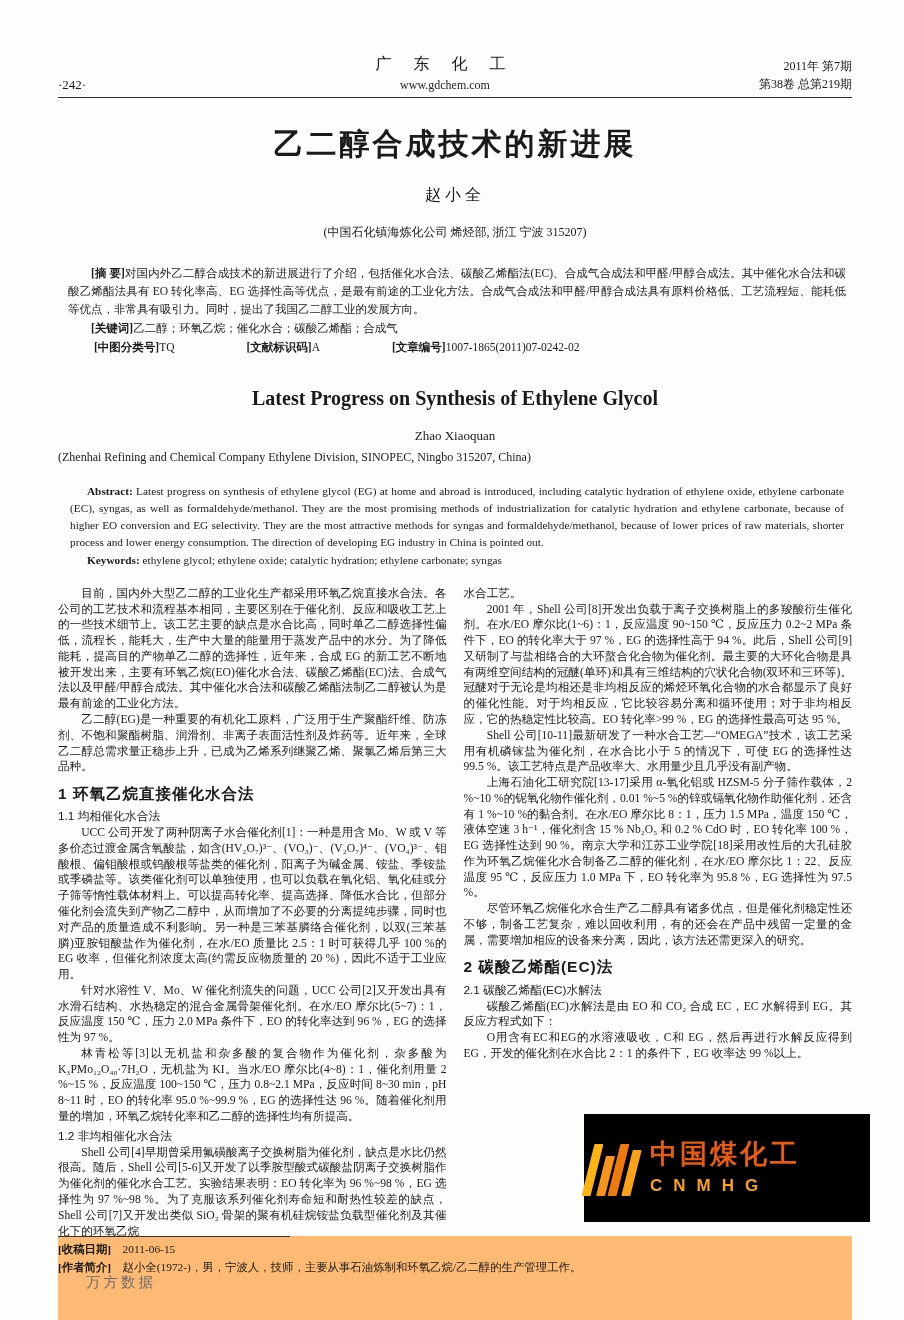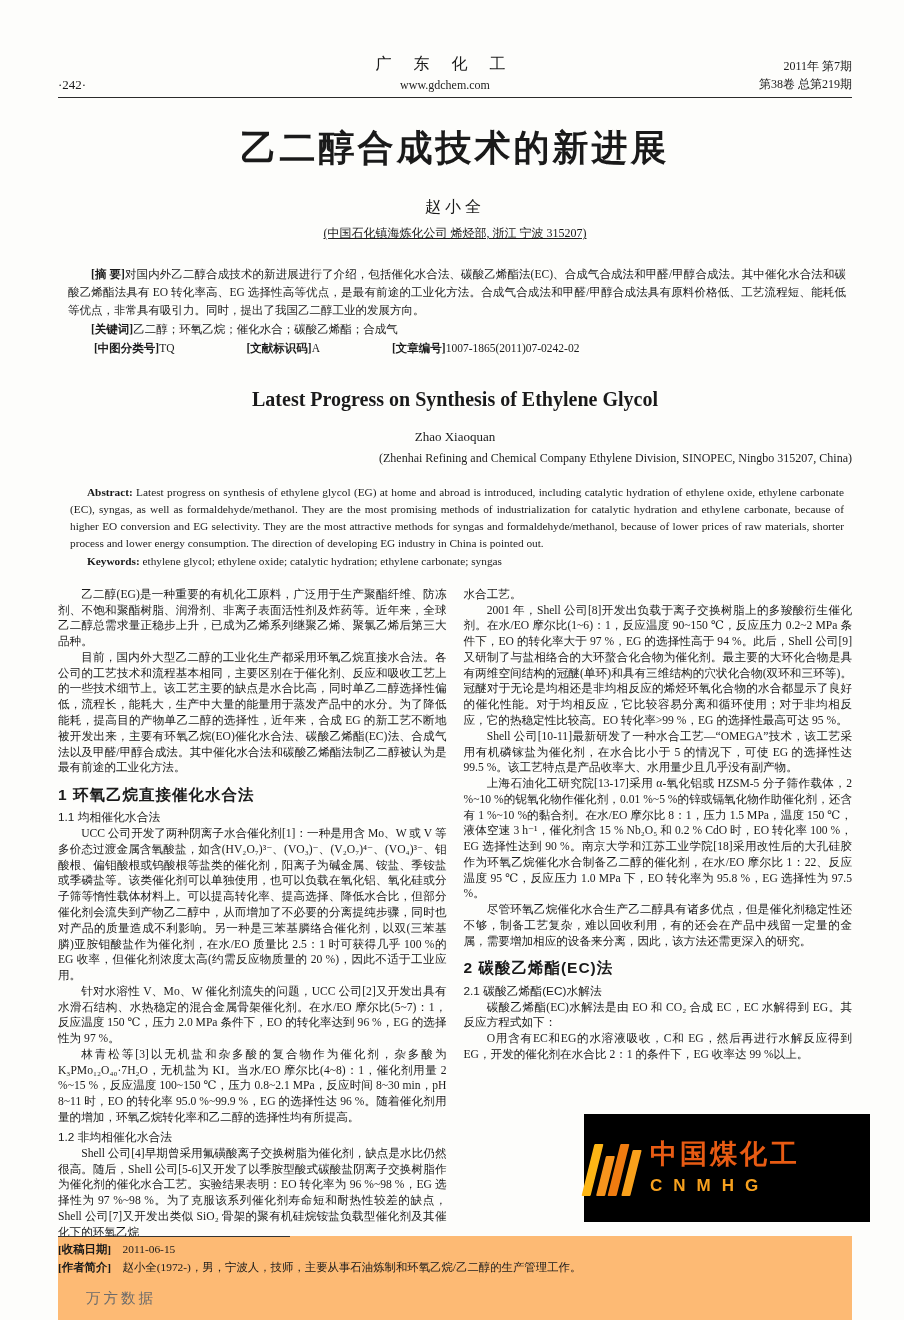--- a/index.html
+++ b/index.html
@@ -11,55 +11,55 @@
   }
   
   .header{padding-top:54px;border-bottom:1.5px solid #2b2b2b;padding-bottom:4px;}
   .hrow{display:grid;grid-template-columns:150px 1fr 170px;align-items:end;}
   .hleft{font-size:13px;text-align:left;}
   .hcenter{text-align:center;}
   .hright{font-size:12px;text-align:right;white-space:nowrap;}
   .journal{font-size:16px;font-weight:normal;letter-spacing:9px;}
   .site{font-size:12px;margin-top:3px;color:#222;}
   
-  .cn-title{margin-top:26px;text-align:center;font-size:36px;font-weight:bold;letter-spacing:3px;}
+  .cn-title{margin-top:26px;text-align:center;font-size:30px;font-weight:bold;letter-spacing:3px;}
   .cn-author{margin-top:4px;text-align:center;font-size:16px;letter-spacing:4px;}
-  .cn-affil{margin-top:7px;text-align:center;font-size:12px;text-decoration:underline;}
+  .cn-affil{margin-top:18px;text-align:center;font-size:12px;}
   
   .cn-meta{margin:24px 6px 0 10px;font-size:11.5px;line-height:1.55;text-align:justify;}
   .cn-meta p{margin:0;}
   .abs{text-indent:2em;}
   .kw{margin-top:1px !important;text-indent:2em;}
   .lbl{font-weight:bold;}
   .clc{display:flex;column-gap:72px;padding-left:26px;margin-top:2px !important;}
   .clc .pair{white-space:nowrap;}
   
   .en-title{margin-top:30px;text-align:center;font-size:20px;font-weight:bold;}
   .en-author{margin-top:18px;text-align:center;font-size:13px;}
-  .en-affil{margin-top:6px;text-align:right;font-size:12px;}
+  .en-affil{margin-top:6px;text-align:left;font-size:12px;}
   .en-meta{margin:18px 8px 0 12px;font-size:11.3px;line-height:1.5;text-align:justify;}
   .en-meta p{margin:0;}
   .en-abs{text-indent:1.5em;}
   .en-kw{margin-top:1px !important;text-indent:1.5em;}
   
   .body{display:flex;gap:17px;margin-top:17px;}
   .col{flex:1;min-width:0;font-size:11.6px;line-height:1.36;text-align:justify;}
   .para{margin:0;text-indent:2em;}
   .para-cont{margin:0;text-indent:0;}
   .sec{font-family:"Liberation Sans","DejaVu Sans",sans-serif;font-size:15.5px;font-weight:bold;margin:8px 0 4px;letter-spacing:1px;}
   .subsec{font-size:11.8px;font-weight:normal;margin:3px 0 1px;font-family:"Liberation Sans","DejaVu Sans",sans-serif;}
   
   .footnote{
     position:absolute;left:58px;right:52px;top:1236px;height:84px;
     background:#fdba74;z-index:6;font-size:11.4px;line-height:1.55;
   }
   .foot-rule{width:232px;border-top:1.2px solid #333;margin-bottom:4px;}
   .footnote p{margin:0;}
   .wanfang{
-    position:absolute;left:86px;bottom:12px;z-index:7;
+    position:absolute;left:86px;bottom:28px;z-index:7;
     color:#6b6b6b;font-size:14.5px;letter-spacing:3px;
     font-family:"Liberation Sans","DejaVu Sans",sans-serif;
   }
   
   .watermark{
     position:absolute;left:584px;top:1114px;width:286px;height:108px;
     background:#000000;z-index:5;display:flex;align-items:center;
     font-family:"Liberation Sans","DejaVu Sans",sans-serif;
   }
   .wm-row{display:flex;align-items:center;gap:10px;padding-left:4px;}
@@ -108,22 +108,22 @@
   <div class="en-author">Zhao Xiaoquan</div>
   <div class="en-affil">(Zhenhai Refining and Chemical Company Ethylene Division, SINOPEC, Ningbo 315207, China)</div>
 
   <section class="en-meta">
     <p class="en-abs"><span class="lbl">Abstract:</span> <span>Latest progress on synthesis of ethylene glycol (EG) at home and abroad is introduced, including catalytic hydration of ethylene oxide, ethylene carbonate (EC), syngas, as well as formaldehyde/methanol. They are the most promising methods of industrialization for catalytic hydration and ethylene carbonate, because of higher EO conversion and EG selectivity. They are the most attractive methods for syngas and formaldehyde/methanol, because of lower prices of raw materials, shorter process and lower energy consumption. The direction of developing EG industry in China is pointed out.</span></p>
     <p class="en-kw"><span class="lbl">Keywords:</span> <span>ethylene glycol;  ethylene oxide;  catalytic hydration;  ethylene carbonate;  syngas</span></p>
   </section>
 
   <section class="body">
     <div class="col">
+      <p class="para">目前，国内外大型乙二醇的工业化生产都采用环氧乙烷直接水合法。各公司的工艺技术和流程基本相同，主要区别在于催化剂、反应和吸收工艺上的一些技术细节上。该工艺主要的缺点是水合比高，同时单乙二醇选择性偏低，流程长，能耗大，生产中大量的能量用于蒸发产品中的水分。为了降低能耗，提高目的产物单乙二醇的选择性，近年来，合成 EG 的新工艺不断地被开发出来，主要有环氧乙烷(EO)催化水合法、碳酸乙烯酯(EC)法、合成气法以及甲醛/甲醇合成法。其中催化水合法和碳酸乙烯酯法制乙二醇被认为是最有前途的工业化方法。</p>
       <p class="para">乙二醇(EG)是一种重要的有机化工原料，广泛用于生产聚酯纤维、防冻剂、不饱和聚酯树脂、润滑剂、非离子表面活性剂及炸药等。近年来，全球乙二醇总需求量正稳步上升，已成为乙烯系列继聚乙烯、聚氯乙烯后第三大品种。</p>
-      <p class="para">目前，国内外大型乙二醇的工业化生产都采用环氧乙烷直接水合法。各公司的工艺技术和流程基本相同，主要区别在于催化剂、反应和吸收工艺上的一些技术细节上。该工艺主要的缺点是水合比高，同时单乙二醇选择性偏低，流程长，能耗大，生产中大量的能量用于蒸发产品中的水分。为了降低能耗，提高目的产物单乙二醇的选择性，近年来，合成 EG 的新工艺不断地被开发出来，主要有环氧乙烷(EO)催化水合法、碳酸乙烯酯(EC)法、合成气法以及甲醛/甲醇合成法。其中催化水合法和碳酸乙烯酯法制乙二醇被认为是最有前途的工业化方法。</p>
       <h3 class="sec">1 环氧乙烷直接催化水合法</h3>
       <h4 class="subsec">1.1 均相催化水合法</h4>
       <p class="para">UCC 公司开发了两种阴离子水合催化剂[1]：一种是用含 Mo、W 或 V 等多价态过渡金属含氧酸盐，如含(HV₂O₇)³⁻、(VO₃)⁻、(V₂O₇)⁴⁻、(VO₄)³⁻、钼酸根、偏钼酸根或钨酸根等盐类的催化剂，阳离子为碱金属、铵盐、季铵盐或季磷盐等。该类催化剂可以单独使用，也可以负载在氧化铝、氧化硅或分子筛等惰性载体材料上。可以提高转化率、提高选择、降低水合比，但部分催化剂会流失到产物乙二醇中，从而增加了不必要的分离提纯步骤，同时也对产品的质量造成不利影响。另一种是三苯基膦络合催化剂，以双(三苯基膦)亚胺钼酸盐作为催化剂，在水/EO 质量比 2.5：1 时可获得几乎 100 %的 EG 收率，但催化剂浓度太高(约需反应物质量的 20 %)，因此不适于工业应用。</p>
       <p class="para">针对水溶性 V、Mo、W 催化剂流失的问题，UCC 公司[2]又开发出具有水滑石结构、水热稳定的混合金属骨架催化剂。在水/EO 摩尔比(5~7)：1，反应温度 150 ℃，压力 2.0 MPa 条件下，EO 的转化率达到 96 %，EG 的选择性为 97 %。</p>
       <p class="para">林青松等[3]以无机盐和杂多酸的复合物作为催化剂，杂多酸为 K₃PMo₁₂O₄₀·7H₂O，无机盐为 KI。当水/EO 摩尔比(4~8)：1，催化剂用量 2 %~15 %，反应温度 100~150 ℃，压力 0.8~2.1 MPa，反应时间 8~30 min，pH 8~11 时，EO 的转化率 95.0 %~99.9 %，EG 的选择性达 96 %。随着催化剂用量的增加，环氧乙烷转化率和乙二醇的选择性均有所提高。</p>
       <h4 class="subsec">1.2 非均相催化水合法</h4>
       <p class="para">Shell 公司[4]早期曾采用氟磺酸离子交换树脂为催化剂，缺点是水比仍然很高。随后，Shell 公司[5-6]又开发了以季胺型酸式碳酸盐阴离子交换树脂作为催化剂的催化水合工艺。实验结果表明：EO 转化率为 96 %~98 %，EG 选择性为 97 %~98 %。为了克服该系列催化剂寿命短和耐热性较差的缺点，Shell 公司[7]又开发出类似 SiO₂ 骨架的聚有机硅烷铵盐负载型催化剂及其催化下的环氧乙烷</p>
     </div>
     <div class="col">
       <p class="para-cont">水合工艺。</p>

